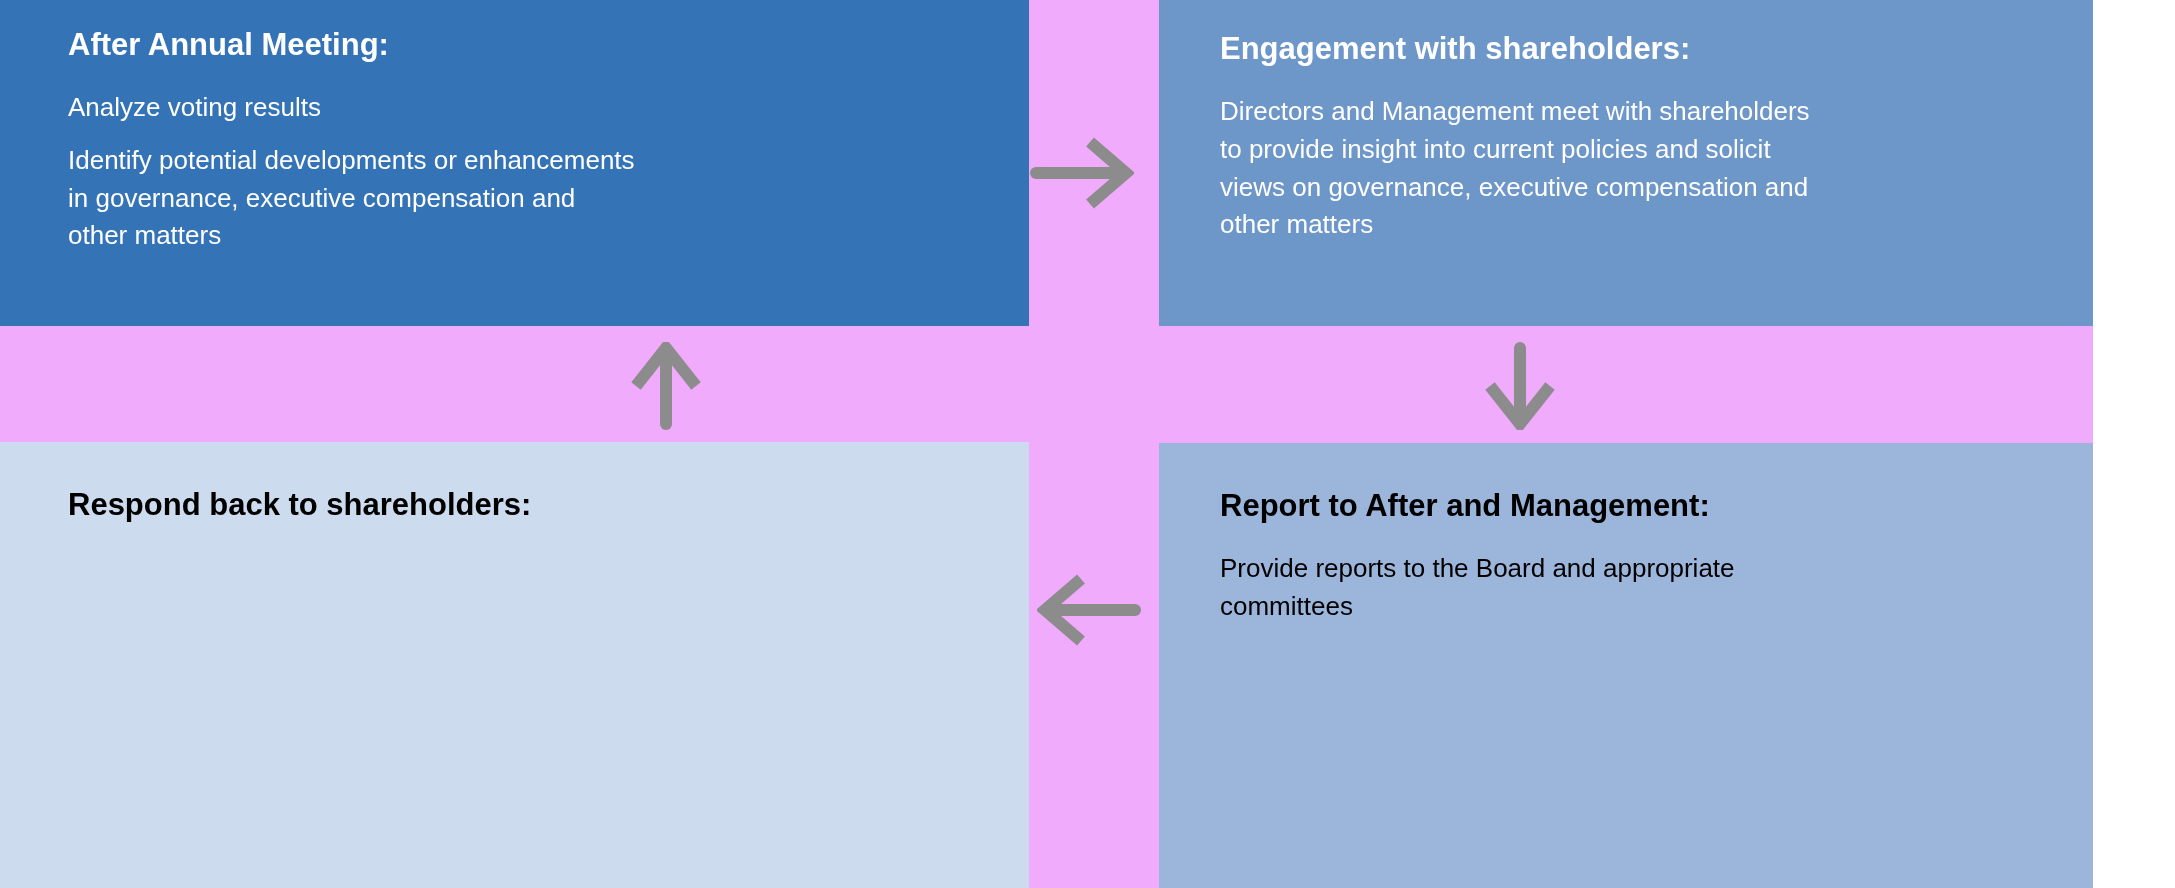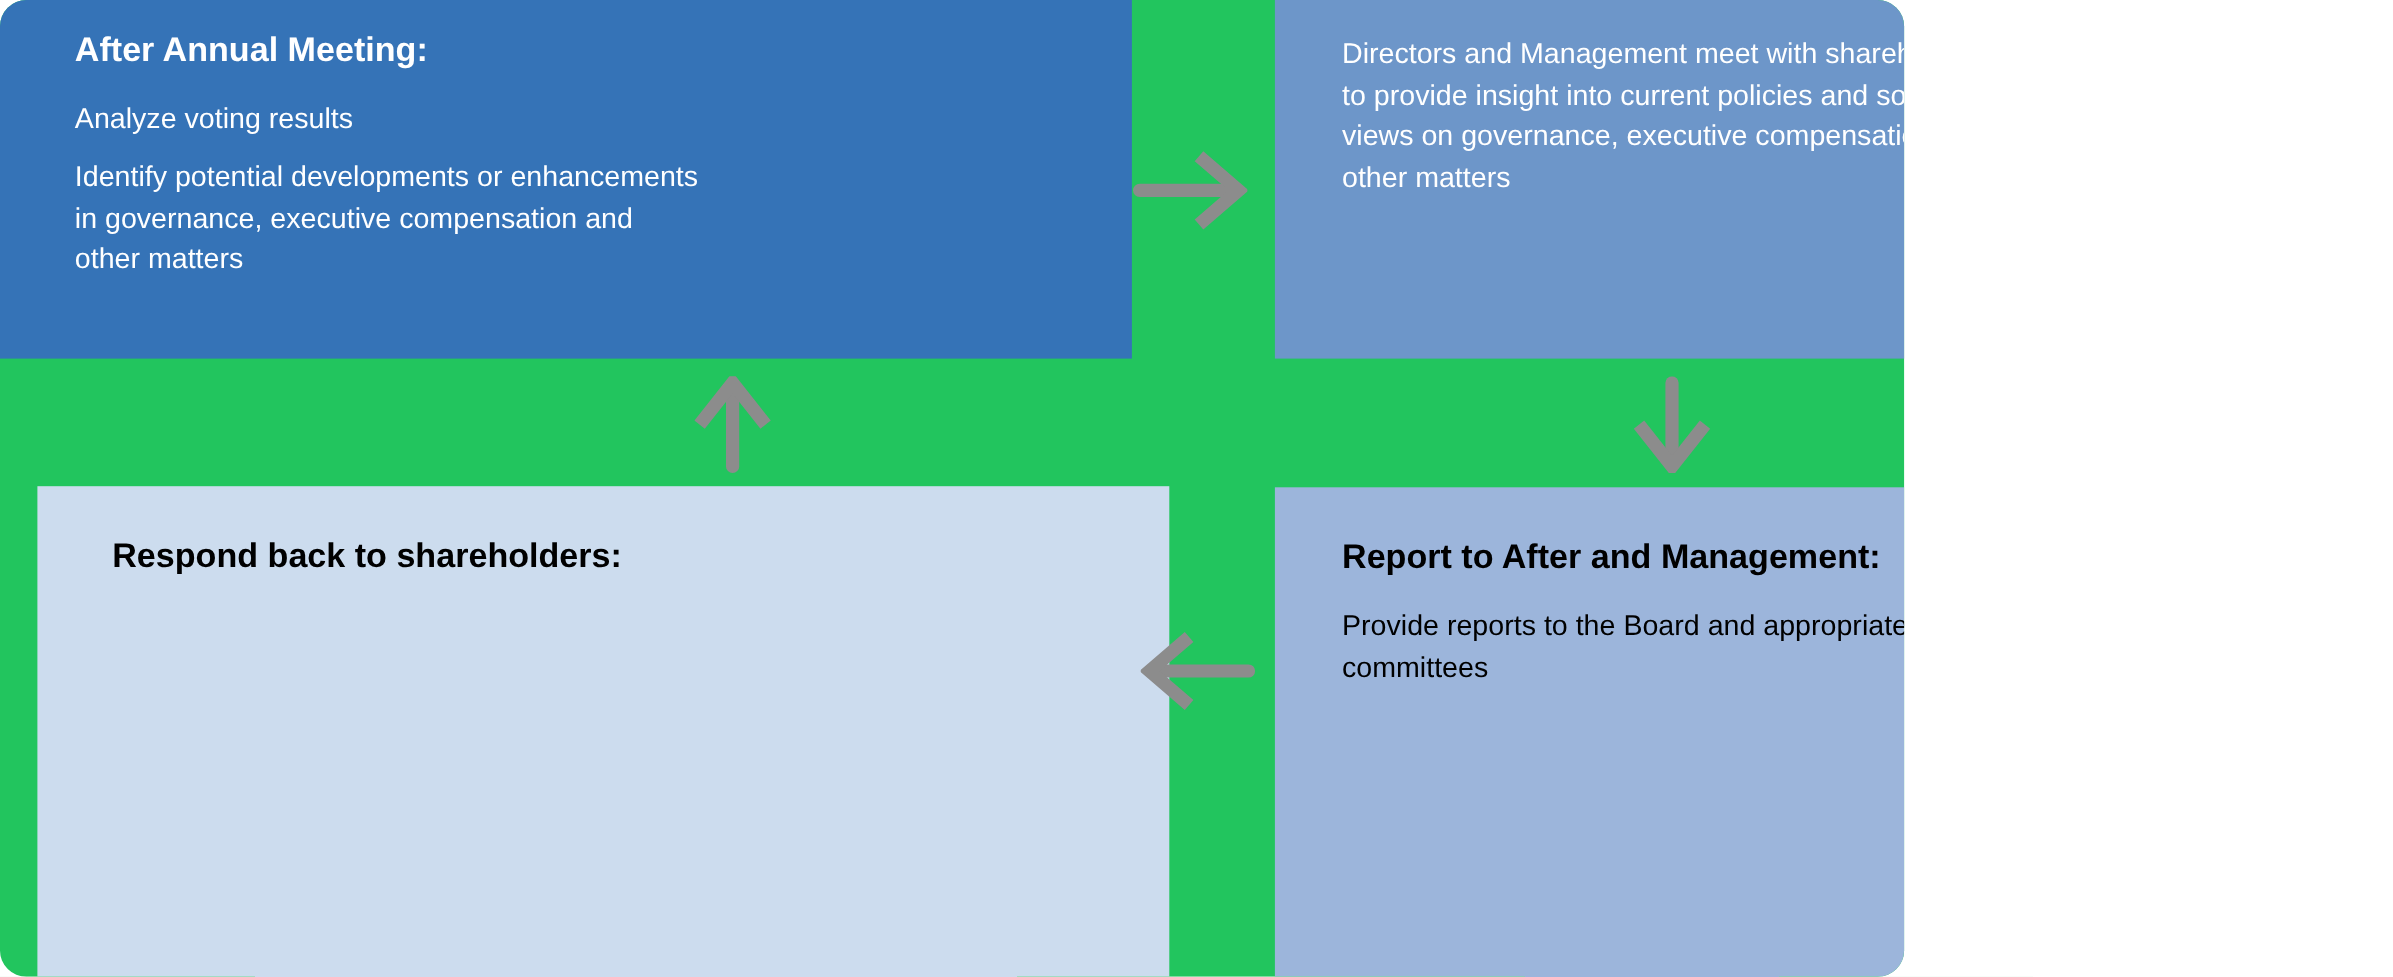--- a/index.html
+++ b/index.html
@@ -3,25 +3,24 @@
 <meta charset="utf-8">
 <style>
   html, body {
     margin: 0;
     padding: 0;
     background: #ffffff;
     font-family: "Liberation Sans", sans-serif;
   }
   .canvas {
     position: relative;
-    width: 1731px;
+    width: 2093px;
     height: 888px;
-    background: #22c55e;
+    background: #f0abfc;
     overflow: hidden;
-    border-radius: 24px;
   }
   .box {
     position: absolute;
     box-sizing: border-box;
   }
   .box h2 {
     margin: 0 0 26px 0;
     font-size: 31px;
     font-weight: bold;
     line-height: 1.2;
@@ -55,33 +54,34 @@
 
   <div class="box box-top-left" style="background: rgb(53, 115, 183); color: rgb(255, 255, 255);">
     <h2>After Annual Meeting:</h2>
     <p>Analyze voting results</p>
     <p>Identify potential developments or enhancements
 in governance, executive compensation and
 other matters</p>
   </div>
 
   <div class="box box-top-right" style="background: rgb(109, 150, 201); color: rgb(255, 255, 255);">
+    <h2>Engagement with shareholders:</h2>
     <p>Directors and Management meet with shareholders
 to provide insight into current policies and solicit
 views on governance, executive compensation and
 other matters</p>
   </div>
 
   <div class="box box-bottom-right" style="background: rgb(156, 181, 219); color: rgb(0, 0, 0);">
     <h2>Report to After and Management:</h2>
     <p>Provide reports to the Board and appropriate
 committees</p>
   </div>
 
-  <div class="box box-bottom-left" style="background: rgb(204, 220, 238); color: rgb(0, 0, 0); margin-left: 34px;">
+  <div class="box box-bottom-left" style="background: rgb(204, 220, 238); color: rgb(0, 0, 0);">
     <h2>Respond back to shareholders:</h2>
   </div>
 
   <div class="arrow arrow-right" style="color: rgb(140, 140, 140);">
     <svg width="104" height="72" viewBox="0 0 104 72" fill="none">
       <path d="M6 36 H92" stroke="currentColor" stroke-width="12" stroke-linecap="round"></path>
       <path d="M60 5 L96 36 L60 67" stroke="currentColor" stroke-width="12" stroke-linecap="butt" stroke-linejoin="miter"></path>
     </svg>
   </div>
 

